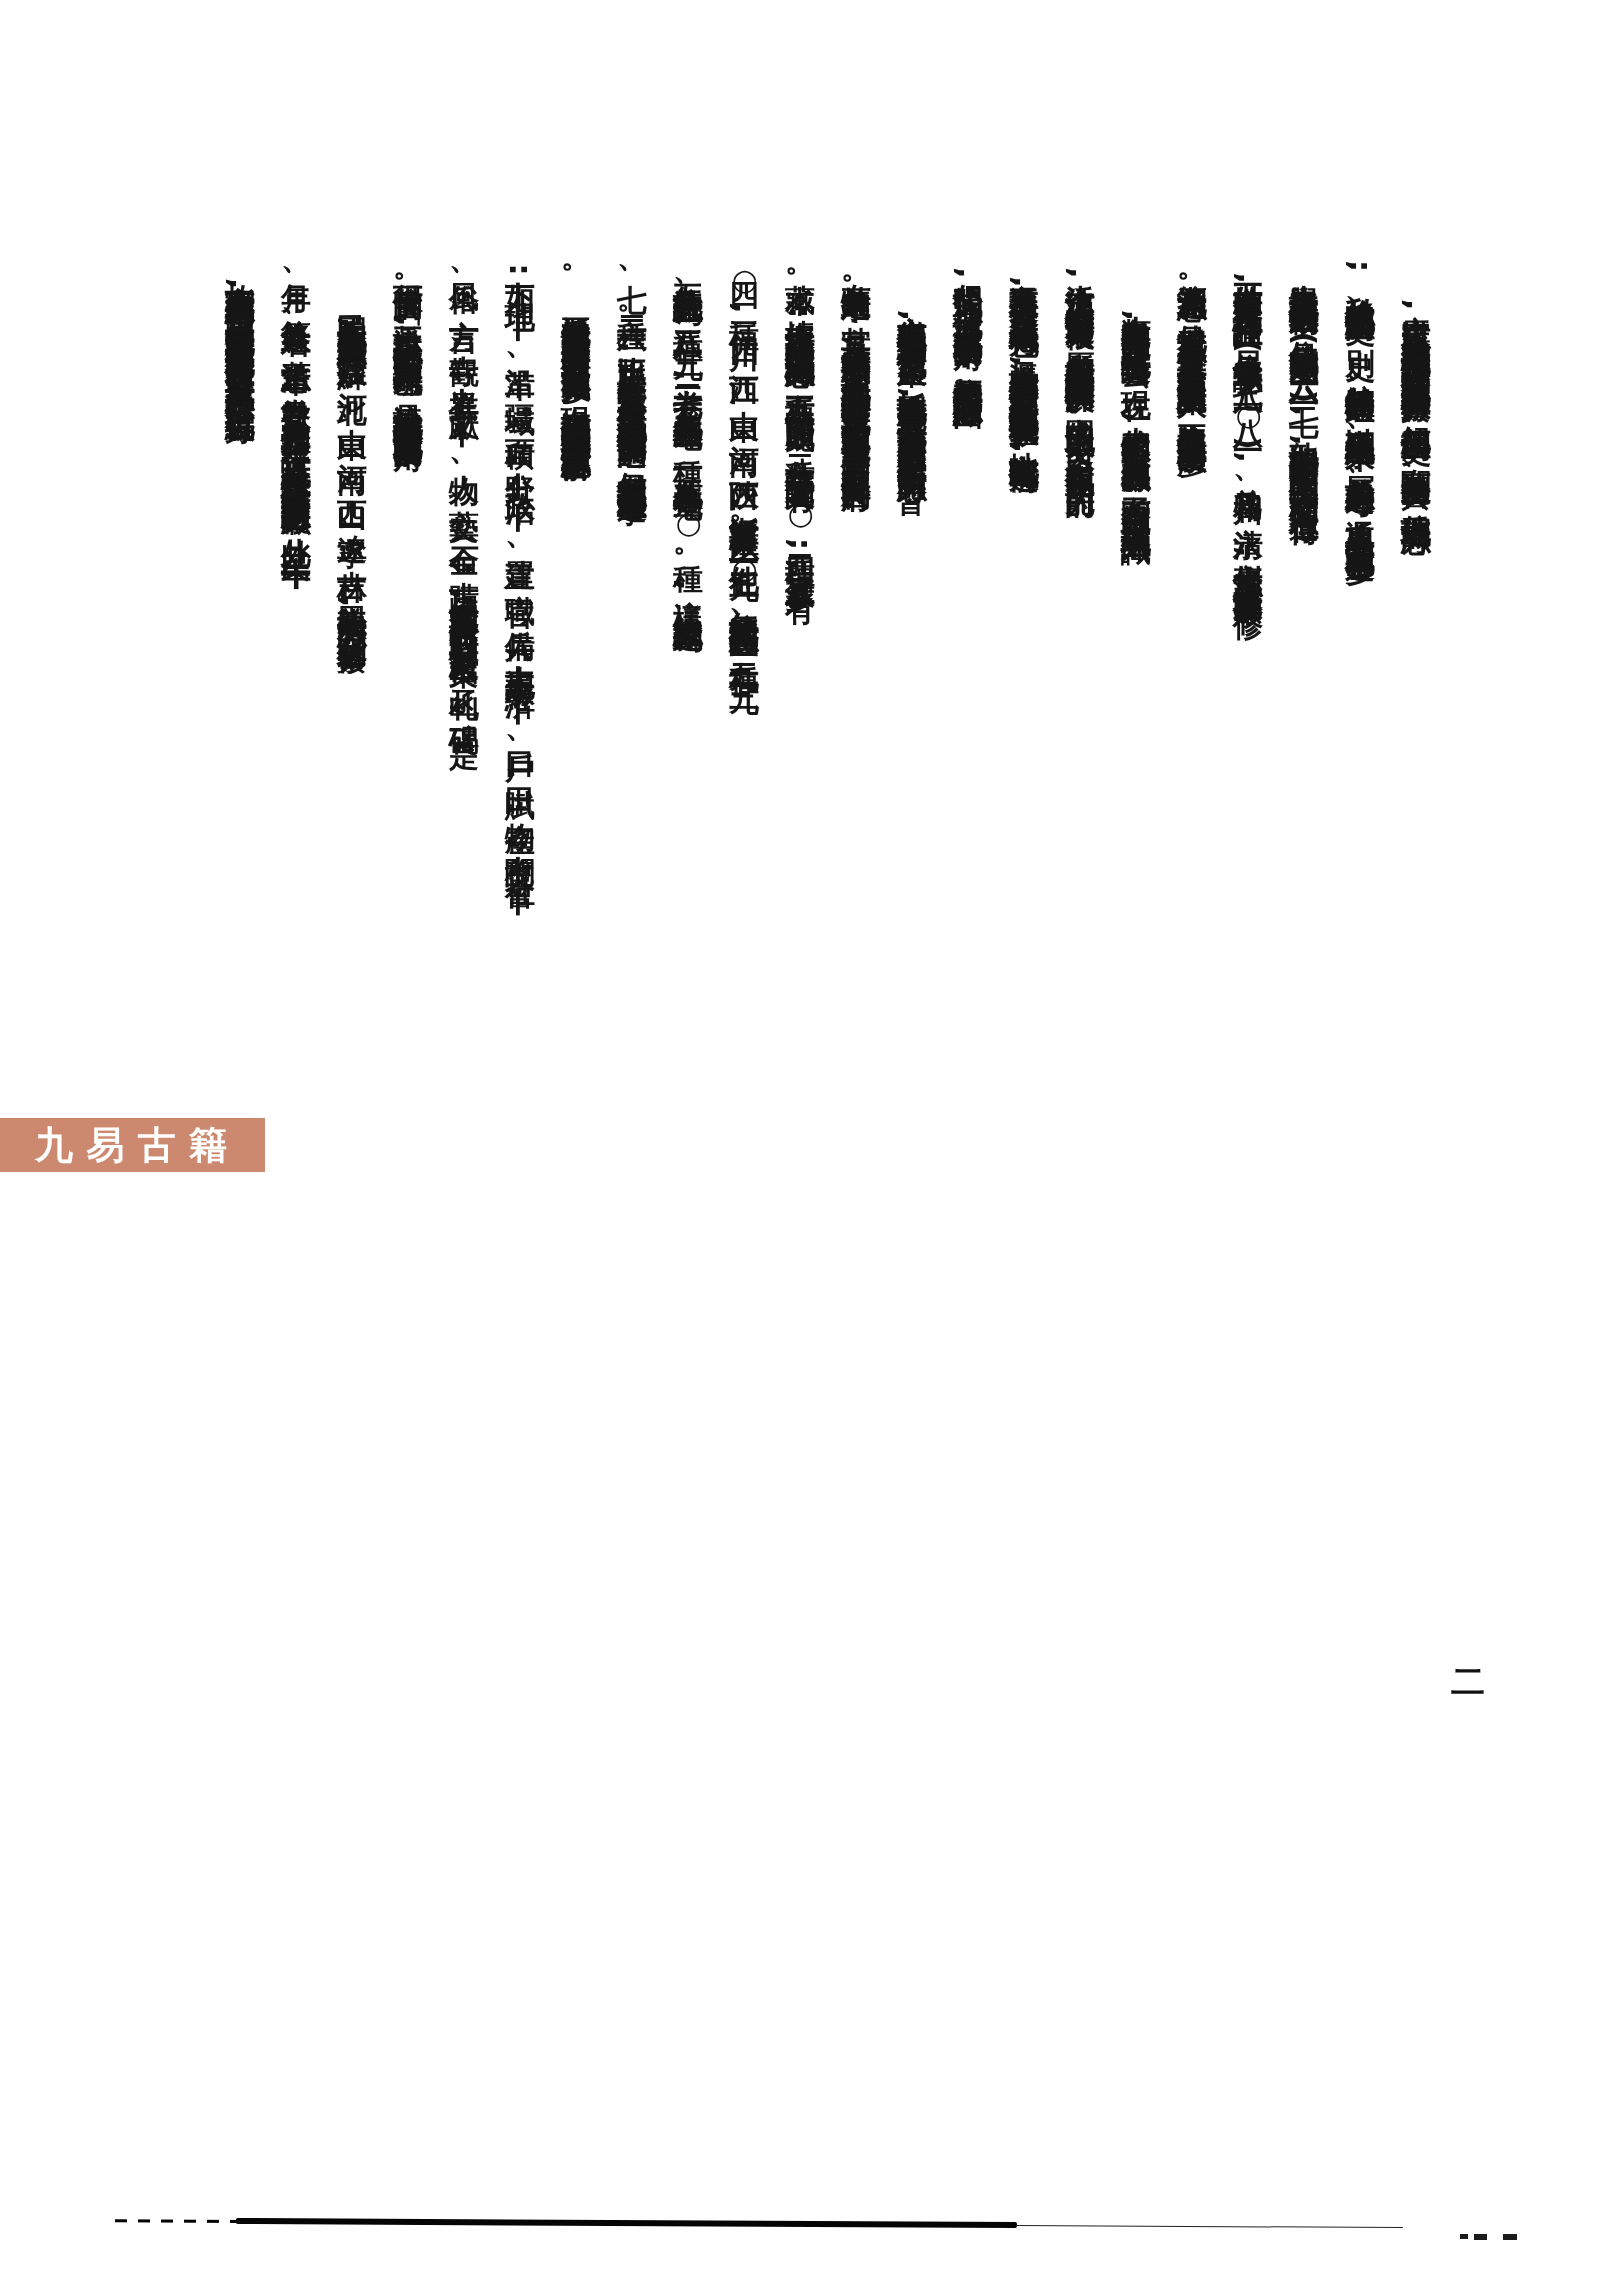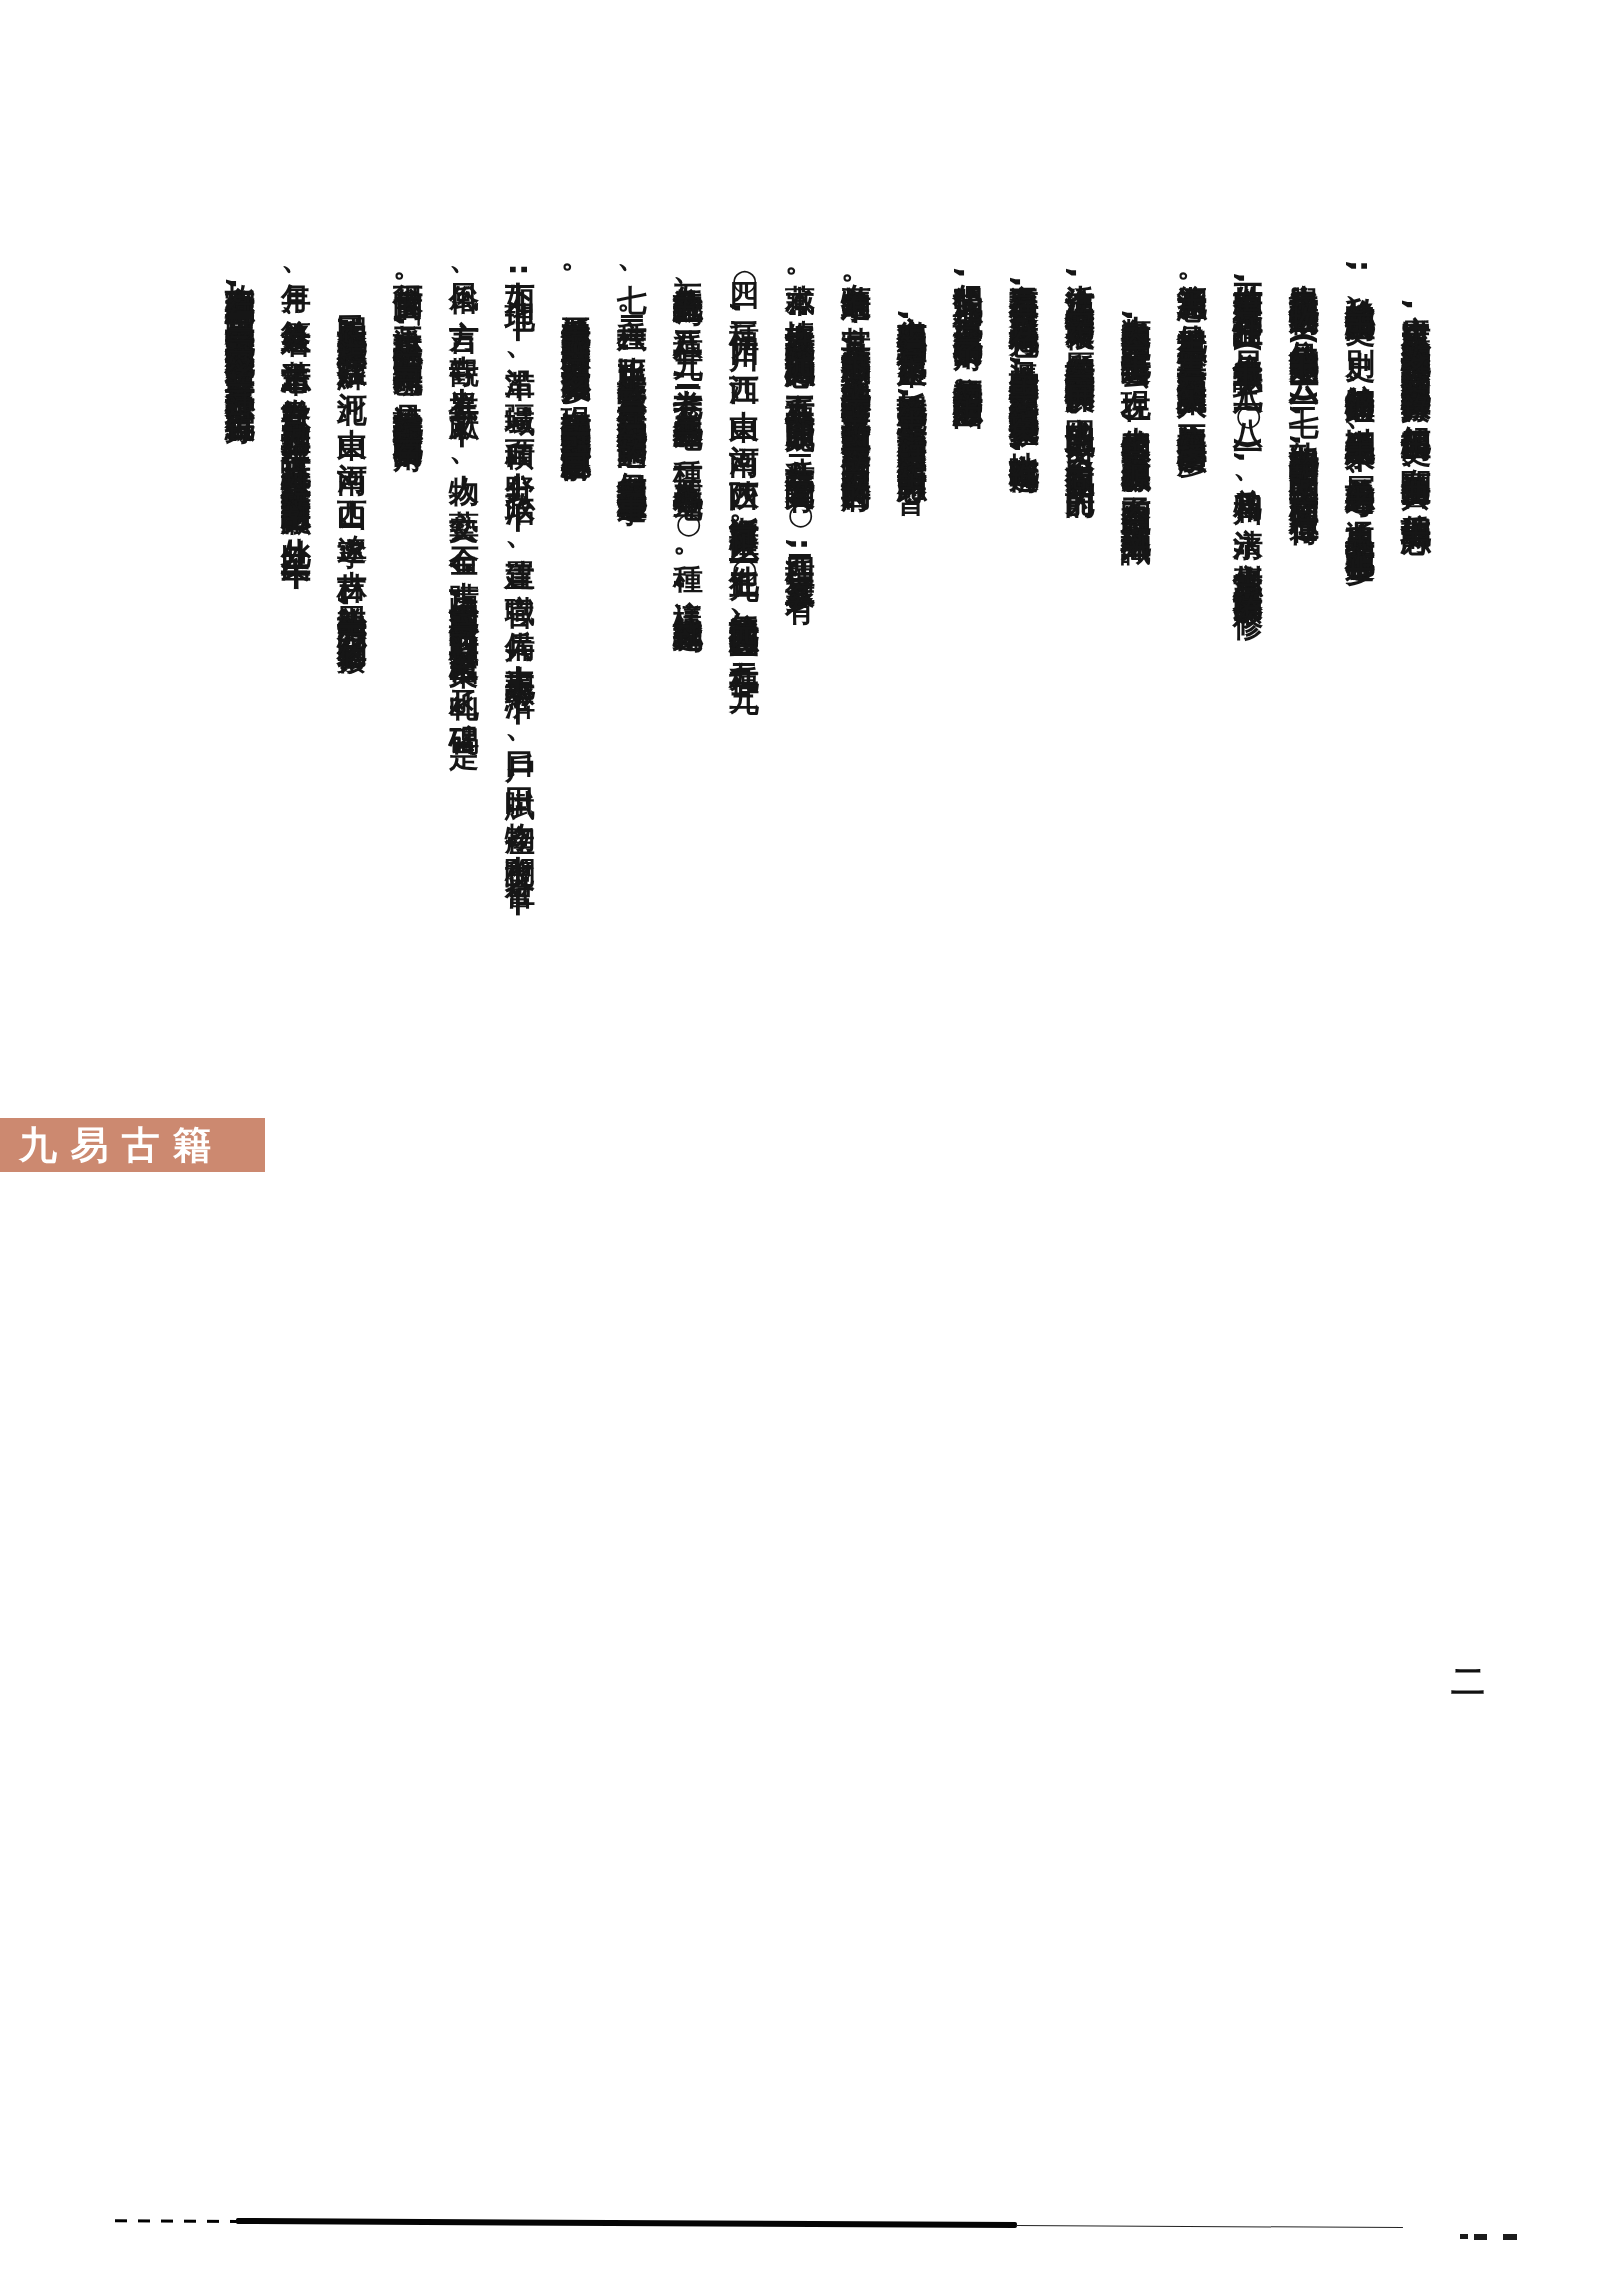--- a/index.html
+++ b/index.html
@@ -32,21 +32,21 @@
   
   .watermark{
     position:absolute;left:0;top:1118px;width:265px;height:54px;
     display:flex;align-items:center;z-index:3;
   }
   .watermark .band{
     position:absolute;inset:0;opacity:0.88;
   }
   .watermark .wm-text{
     position:relative;color:#ffffff;font-size:38px;font-weight:bold;
-    letter-spacing:13.4px;padding-left:19px;line-height:1;white-space:nowrap;
+    letter-spacing:13.4px;padding-left:35px;line-height:1;white-space:nowrap;
   }
   
   .scan-line{
     position:absolute;left:0;top:2217px;width:1621px;height:10.7px;
     transform:rotate(0.3deg);transform-origin:54px 0;z-index:2;
   }
   .scan-line .seg-dashes{
     position:absolute;left:115px;top:1.8px;width:124px;height:3.6px;
     background:repeating-linear-gradient(90deg,#000 0 12.5px,transparent 12.5px 23px);
   }

